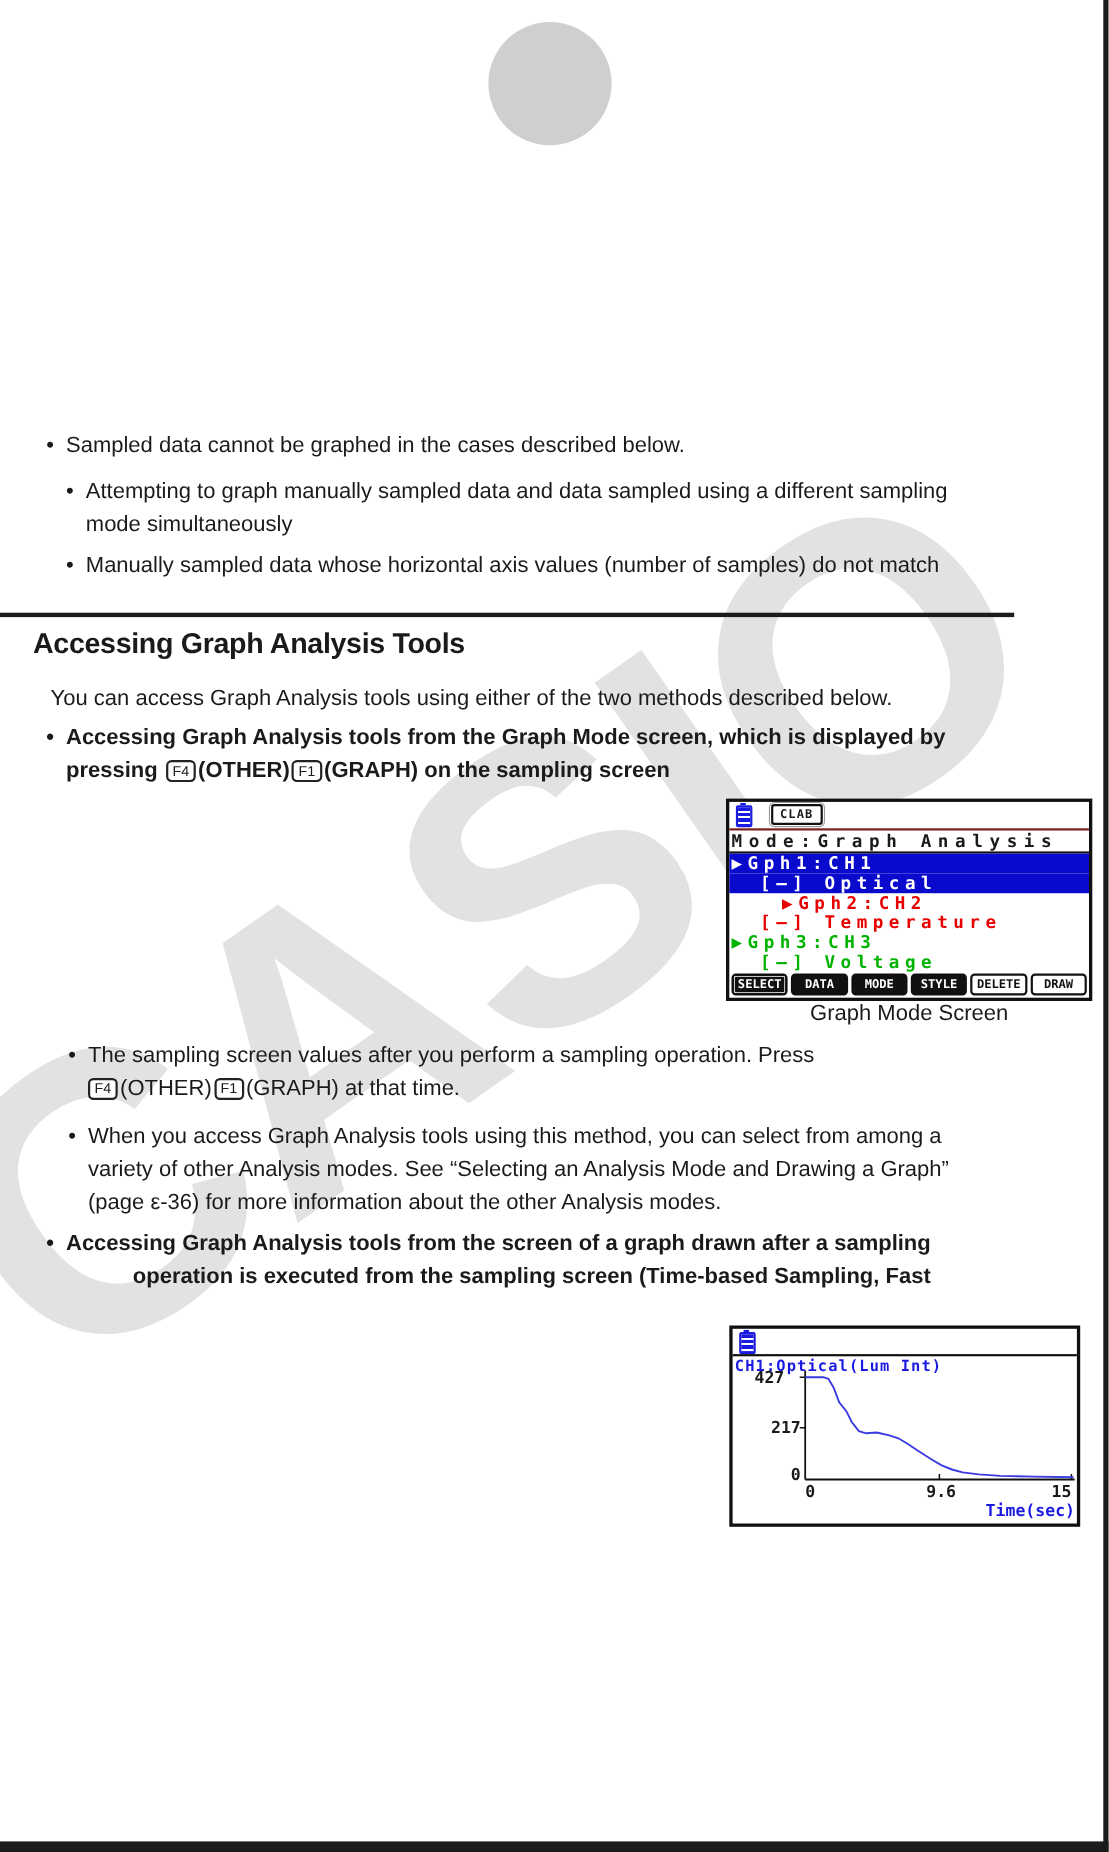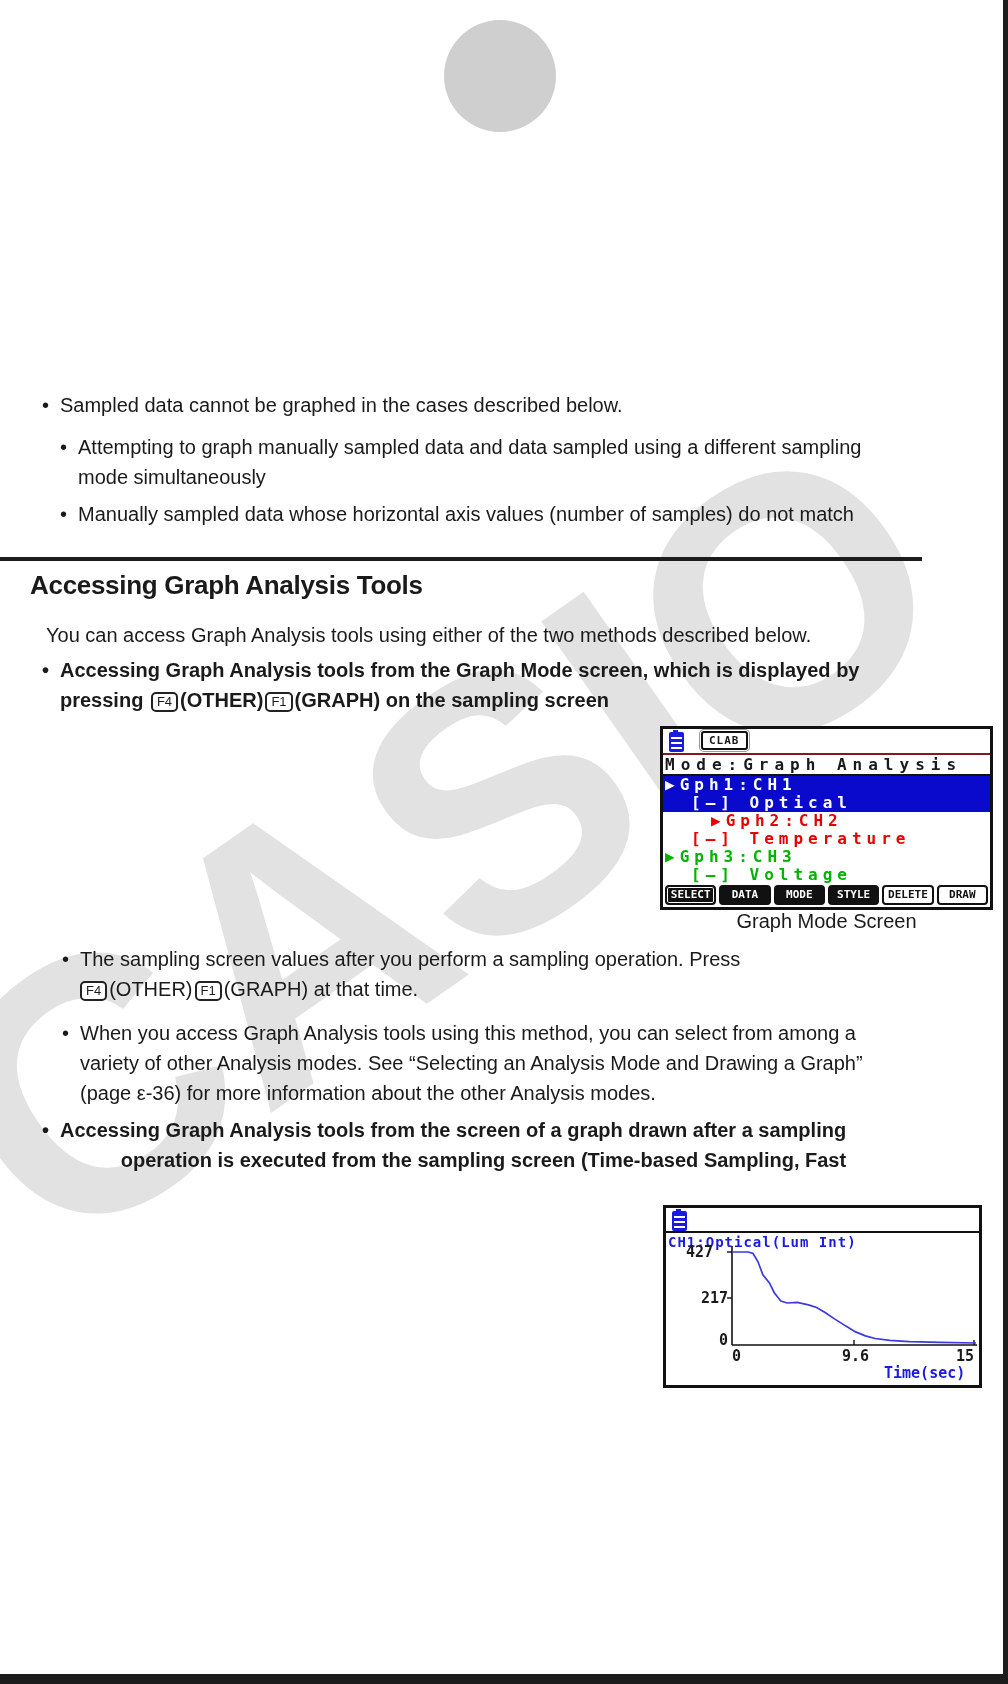--- a/index.html
+++ b/index.html
@@ -43,21 +43,21 @@
   .r-sel{background:var(--sel-bg);color:#fff;}
   .r-red{color:var(--red);padding-left:48px;}
   .r-grn{color:var(--green);}
   .menubar{position:absolute;left:2px;right:2px;bottom:2px;height:20px;display:flex;gap:3px;}
   .mi{flex:1;text-align:center;font-size:11px;line-height:16px;letter-spacing:0;border:2px solid #111;
       border-radius:4px;background:#111;color:#fff;box-sizing:border-box;overflow:hidden;}
   .mi.outlined{box-shadow:inset 0 0 0 1px #fff;}
   .mi.light{background:#fff;color:#111;}
 
   .g-label{position:absolute;font-size:15px;line-height:16px;letter-spacing:0;white-space:nowrap;}
-  .g-blue{color:var(--cblue);}
+  .g-blue{color:var(--cblue);margin-left:12px;}
   .serieslabel{position:absolute;left:2px;top:26px;font-size:14px;letter-spacing:1px;color:var(--cblue);white-space:nowrap;}
   svg.plot{position:absolute;left:0;top:0;}
 </style>
 </head>
 <body>
 
 <div class="page">
 
   <div class="watermark">CASIO</div>
   <div class="gray-circle"></div>

